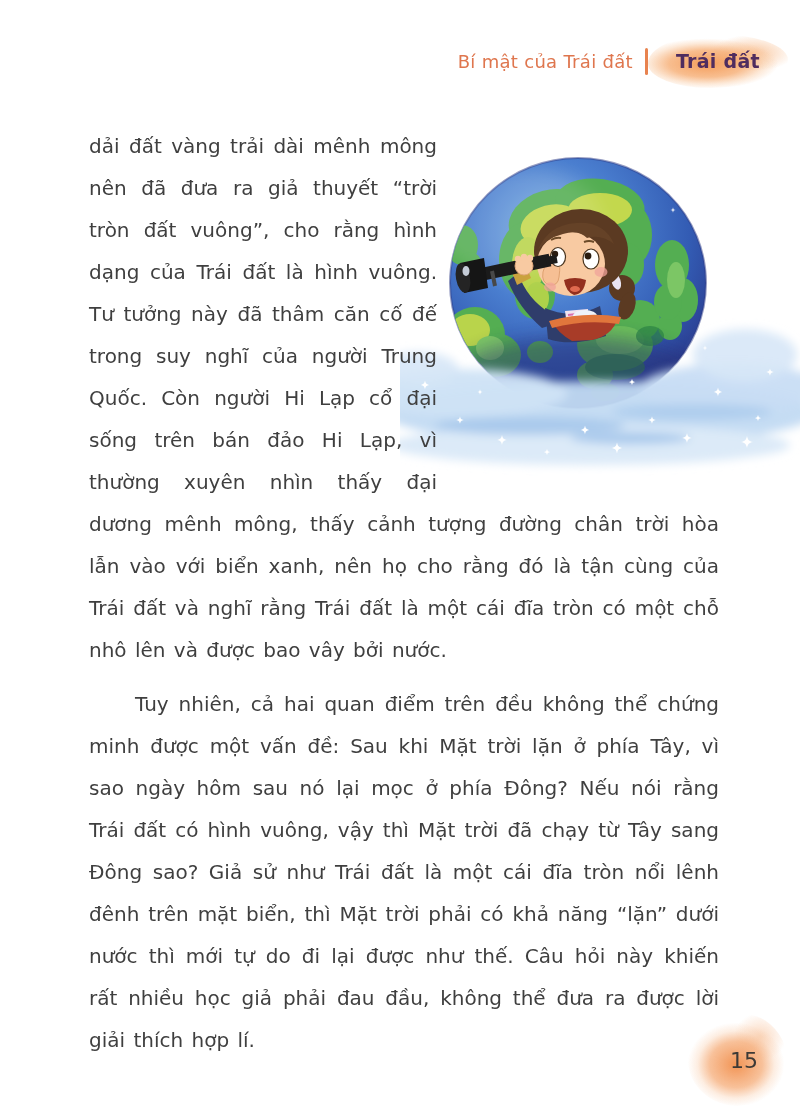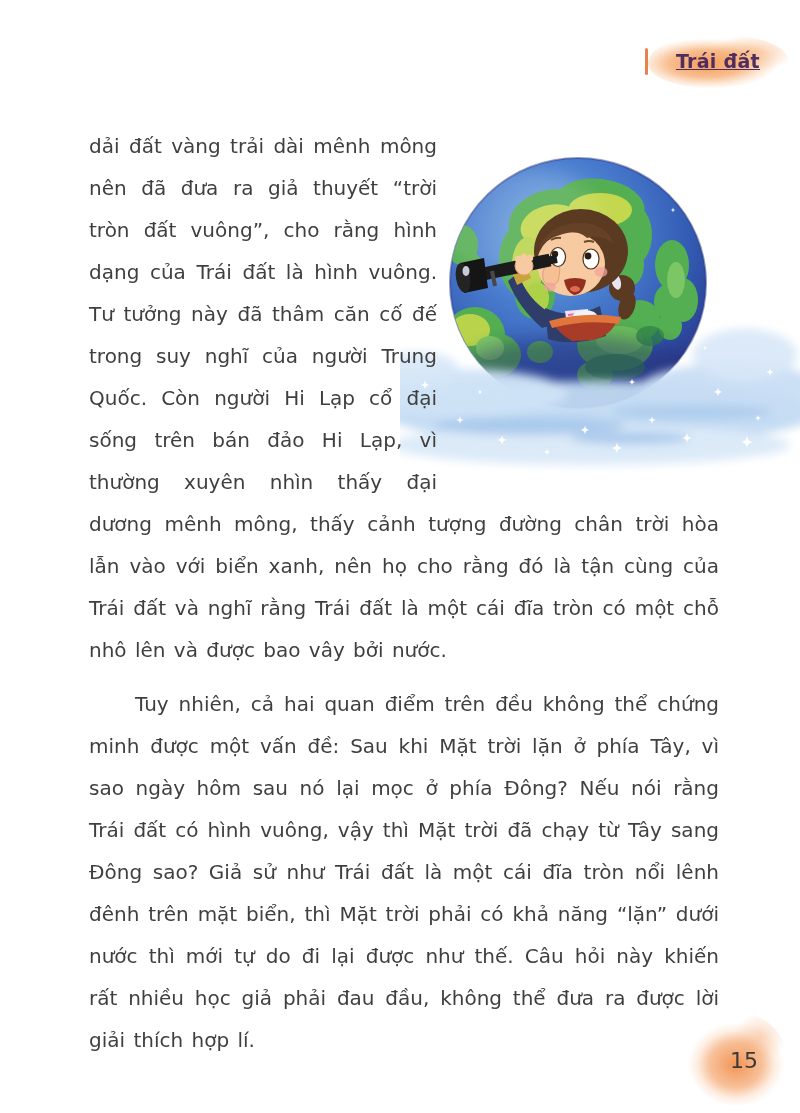--- a/index.html
+++ b/index.html
@@ -16,21 +16,21 @@
   .hdr-title{color:#df764e;font-size:18px;letter-spacing:.3px;}
   .hdr-divider{width:3px;height:27px;background:#e8834f;border-radius:2px;}
   .chapter-badge{position:relative;padding:8px 16px;}
   .chapter-badge::before{
     content:"";position:absolute;inset:-8px -12px;
     background:
       radial-gradient(ellipse 60% 55% at 42% 55%, rgba(243,146,72,.9) 0%, rgba(245,162,96,.7) 45%, rgba(248,190,140,.35) 68%, rgba(252,220,190,0) 85%),
       radial-gradient(ellipse 40% 45% at 75% 35%, rgba(245,162,96,.6) 0%, rgba(252,220,190,0) 75%);
     border-radius:48% 52% 55% 45%/55% 48% 52% 45%;
   }
-  .chapter-label{position:relative;color:#4f2d5f;font-weight:bold;font-size:19px;letter-spacing:.3px;text-decoration:underline;}
+  .chapter-label{position:relative;color:#4f2d5f;font-weight:bold;font-size:19px;letter-spacing:.3px;}
 
   
   .body-text{
     position:absolute;left:85px;top:121px;width:638px;
     color:#3f3f3f;font-size:20px;line-height:42px;
     text-align:justify;word-spacing:2px;
   }
   .body-text p{margin:4px;}
   .body-text p + p{margin-top:12px;text-indent:46px;}
   .illu-spacer{float:right;width:286px;height:370px;}
@@ -48,20 +48,21 @@
     border-radius:55% 45% 50% 50%/50% 55% 45% 50%;
   }
   .page-num{position:relative;font-size:22px;color:#3d3a36;margin-left:12px;}
 </style>
 </head>
 <body>
 
 <div class="page">
 
   <div class="hdr">
+    <span class="hdr-title">Bí mật của Trái đất</span>
     <span class="hdr-divider"></span>
     <span class="chapter-badge">
       <span class="chapter-label">Trái đất</span>
     </span>
   </div>
 
   <svg class="illustration" viewBox="0 0 400 350" xmlns="http://www.w3.org/2000/svg" aria-hidden="true">
     <defs>
       <radialGradient id="globeGrad" cx="38%" cy="30%" r="85%">
         <stop offset="0%" stop-color="#7fb2e4"></stop>

